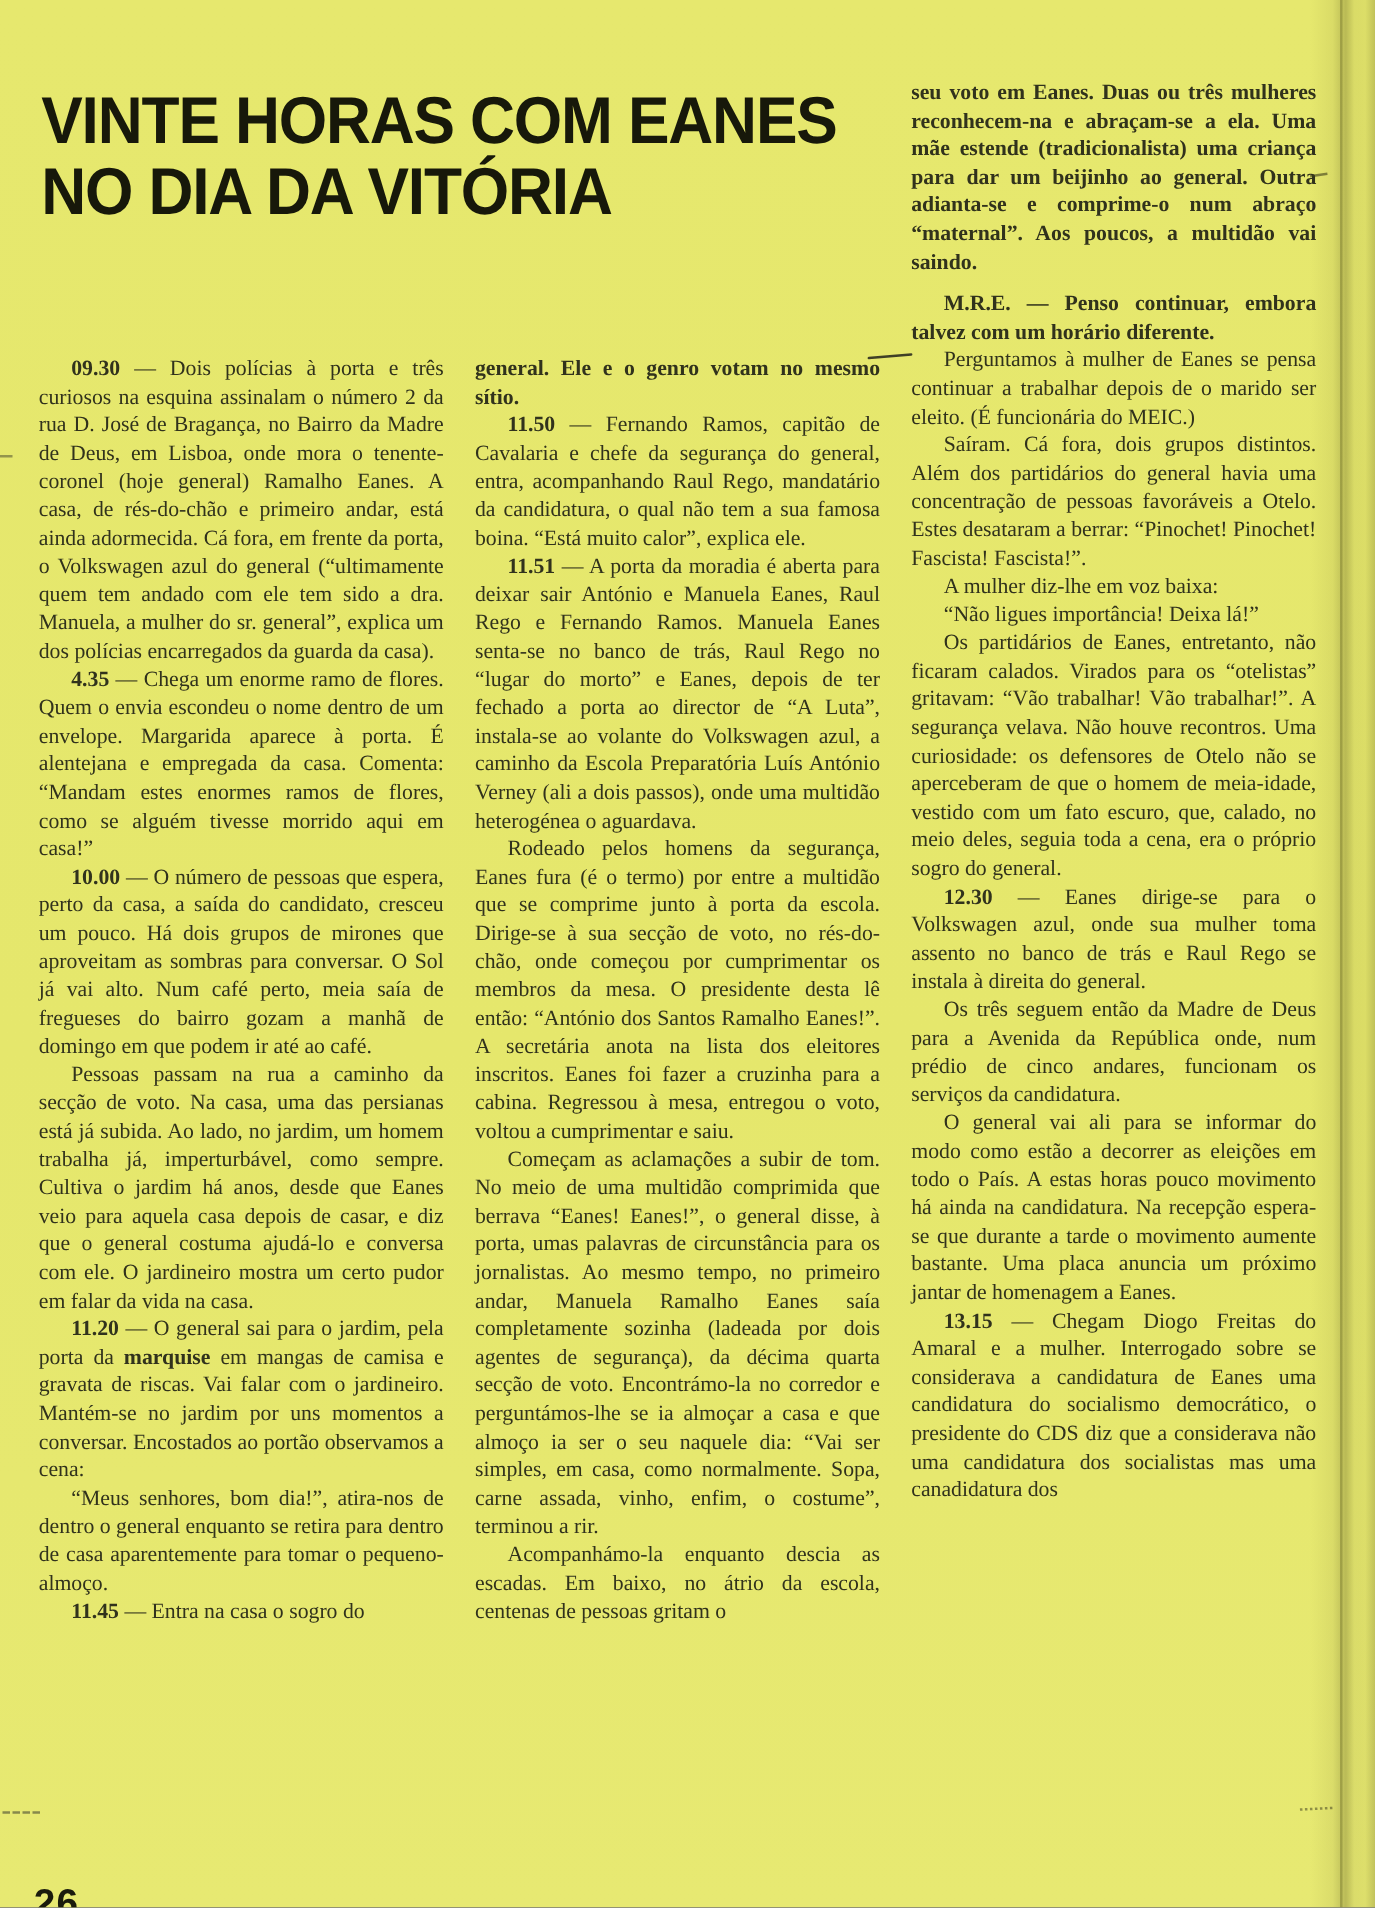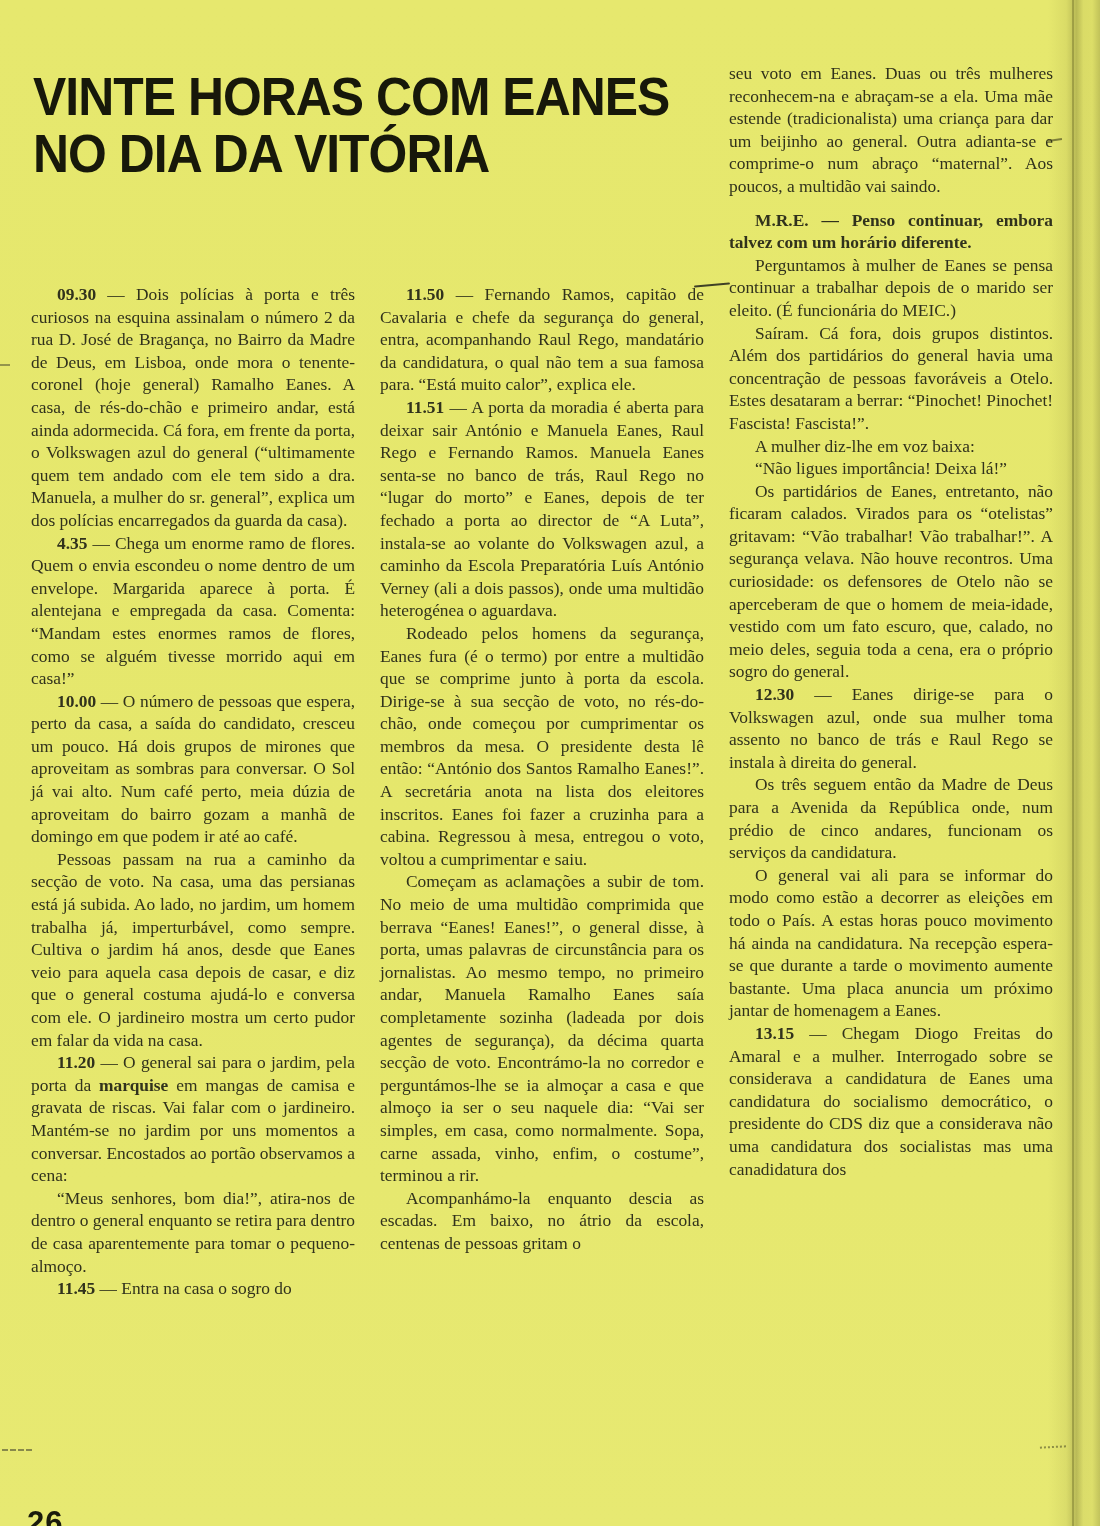--- a/index.html
+++ b/index.html
@@ -40,21 +40,21 @@
   .col{
     position:absolute;width:324px;
     font-size:17.4px;line-height:22.6px;
     color:#31321c;
     text-align:justify;
   }
   .col1{left:31px;top:283px;}
   .col2{left:380px;top:283px;}
   .col3{left:729px;top:62px;}
   .para{margin:0;text-indent:26px;}
-  .para.no-indent{text-indent:0;}
+  .para.no-indent{text-indent:0;font-weight:bold;}
   .para.space-before{margin-top:11px;}
   .para .b{font-weight:bold;}
   .page-number{
     position:absolute;left:27px;top:1505px;
     font-family:"Liberation Sans", sans-serif;
     font-weight:700;font-size:31px;color:#1a1b0c;
     letter-spacing:1px;
   }
   
   .pen-mark{position:absolute;pointer-events:none;}
@@ -72,28 +72,29 @@
   <div class="right-edge-line"></div>
 
   <h1 class="headline">
     <span class="hl-line">VINTE HORAS COM EANES</span>
     <span class="hl-line">NO DIA DA VITÓRIA</span>
   </h1>
 
   <div class="col col1">
       <p class="para"><span class="b">09.30</span><span> — Dois polícias à porta e três curiosos na esquina assinalam o número 2 da rua D. José de Bragança, no Bairro da Madre de Deus, em Lisboa, onde mora o tenente-coronel (hoje general) Ramalho Eanes. A casa, de rés-do-chão e primeiro andar, está ainda adormecida. Cá fora, em frente da porta, o Volkswagen azul do general (“ultimamente quem tem andado com ele tem sido a dra. Manuela, a mulher do sr. general”, explica um dos polícias encarregados da guarda da casa).</span></p>
       <p class="para"><span class="b">4.35</span><span> — Chega um enorme ramo de flores. Quem o envia escondeu o nome dentro de um envelope. Margarida aparece à porta. É alentejana e empregada da casa. Comenta: “Mandam estes enormes ramos de flores, como se alguém tivesse morrido aqui em casa!”</span></p>
-      <p class="para"><span class="b">10.00</span><span> — O número de pessoas que espera, perto da casa, a saída do candidato, cresceu um pouco. Há dois grupos de mirones que aproveitam as sombras para conversar. O Sol já vai alto. Num café perto, meia dúzia de aproveitam do bairro gozam a manhã de domingo em que podem ir até ao café.</span></p>
+      <p class="para"><span class="b">10.00</span><span> — O número de pessoas que espera, perto da casa, a saída do candidato, cresceu um pouco. Há dois grupos de mirones que aproveitam as sombras para conversar. O Sol já vai alto. Num café perto, meia saía de fregueses do bairro gozam a manhã de domingo em que podem ir até ao café.</span></p>
       <p class="para"><span>Pessoas passam na rua a caminho da secção de voto. Na casa, uma das persianas está já subida. Ao lado, no jardim, um homem trabalha já, imperturbável, como sempre. Cultiva o jardim há anos, desde que Eanes veio para aquela casa depois de casar, e diz que o general costuma ajudá-lo e conversa com ele. O jardineiro mostra um certo pudor em falar da vida na casa.</span></p>
       <p class="para"><span class="b">11.20</span><span> — O general sai para o jardim, pela porta da </span><span class="b">marquise</span><span> em mangas de camisa e gravata de riscas. Vai falar com o jardineiro. Mantém-se no jardim por uns momentos a conversar. Encostados ao portão observamos a cena:</span></p>
       <p class="para"><span>“Meus senhores, bom dia!”, atira-nos de dentro o general enquanto se retira para dentro de casa aparentemente para tomar o pequeno-almoço.</span></p>
       <p class="para"><span class="b">11.45</span><span> — Entra na casa o sogro do</span></p>
     </div>
   <div class="col col2">
-      <p class="para"><span class="b">11.50</span><span> — Fernando Ramos, capitão de Cavalaria e chefe da segurança do general, entra, acompanhando Raul Rego, mandatário da candidatura, o qual não tem a sua famosa para. “Está muito calor”, explica ele.</span></p>
+      <p class="para no-indent"><span>general. Ele e o genro votam no mesmo sítio.</span></p>
+      <p class="para"><span class="b">11.50</span><span> — Fernando Ramos, capitão de Cavalaria e chefe da segurança do general, entra, acompanhando Raul Rego, mandatário da candidatura, o qual não tem a sua famosa boina. “Está muito calor”, explica ele.</span></p>
       <p class="para"><span class="b">11.51</span><span> — A porta da moradia é aberta para deixar sair António e Manuela Eanes, Raul Rego e Fernando Ramos. Manuela Eanes senta-se no banco de trás, Raul Rego no “lugar do morto” e Eanes, depois de ter fechado a porta ao director de “A Luta”, instala-se ao volante do Volkswagen azul, a caminho da Escola Preparatória Luís António Verney (ali a dois passos), onde uma multidão heterogénea o aguardava.</span></p>
       <p class="para"><span>Rodeado pelos homens da segurança, Eanes fura (é o termo) por entre a multidão que se comprime junto à porta da escola. Dirige-se à sua secção de voto, no rés-do-chão, onde começou por cumprimentar os membros da mesa. O presidente desta lê então: “António dos Santos Ramalho Eanes!”. A secretária anota na lista dos eleitores inscritos. Eanes foi fazer a cruzinha para a cabina. Regressou à mesa, entregou o voto, voltou a cumprimentar e saiu.</span></p>
       <p class="para"><span>Começam as aclamações a subir de tom. No meio de uma multidão comprimida que berrava “Eanes! Eanes!”, o general disse, à porta, umas palavras de circunstância para os jornalistas. Ao mesmo tempo, no primeiro andar, Manuela Ramalho Eanes saía completamente sozinha (ladeada por dois agentes de segurança), da décima quarta secção de voto. Encontrámo-la no corredor e perguntámos-lhe se ia almoçar a casa e que almoço ia ser o seu naquele dia: “Vai ser simples, em casa, como normalmente. Sopa, carne assada, vinho, enfim, o costume”, terminou a rir.</span></p>
       <p class="para"><span>Acompanhámo-la enquanto descia as escadas. Em baixo, no átrio da escola, centenas de pessoas gritam o</span></p>
     </div>
   <div class="col col3">
       <p class="para no-indent"><span>seu voto em Eanes. Duas ou três mulheres reconhecem-na e abraçam-se a ela. Uma mãe estende (tradicionalista) uma criança para dar um beijinho ao general. Outra adianta-se e comprime-o num abraço “maternal”. Aos poucos, a multidão vai saindo.</span></p>
       <p class="para space-before"><span class="b">M.R.E. — Penso continuar, embora talvez com um horário diferente.</span></p>
       <p class="para"><span>Perguntamos à mulher de Eanes se pensa continuar a trabalhar depois de o marido ser eleito. (É funcionária do MEIC.)</span></p>
       <p class="para"><span>Saíram. Cá fora, dois grupos distintos. Além dos partidários do general havia uma concentração de pessoas favoráveis a Otelo. Estes desataram a berrar: “Pinochet! Pinochet! Fascista! Fascista!”.</span></p>

